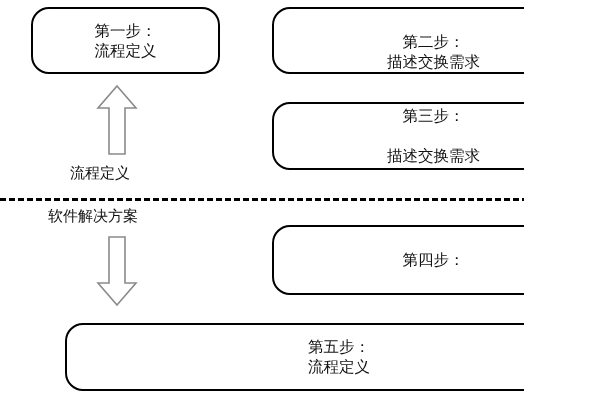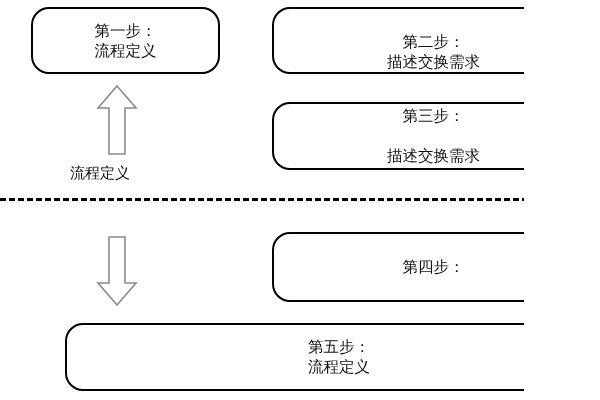--- a/index.html
+++ b/index.html
@@ -72,32 +72,33 @@
   <div class="node-box" id="node-1" style="left: 272px; top: 7px; width: 323px; height: 67px; justify-content: flex-end;">
     <span class="node-line">第二步：</span>
     <span class="node-line">描述交换需求</span>
   </div>
 
   <div class="node-box" id="node-2" style="left: 272px; top: 102px; width: 323px; height: 68px; gap: 20px;">
     <span class="node-line">第三步：</span>
     <span class="node-line">描述交换需求</span>
   </div>
 
-  <div class="node-box" id="node-3" style="left: 272px; top: 232px; width: 323px; height: 70px;">
+  <div class="node-box" id="node-3" style="left: 272px; top: 225px; width: 323px; height: 70px;">
     <span class="node-line">第四步：</span>
   </div>
 
   <div class="node-box" id="node-4" style="left: 65px; top: 323px; width: 548px; height: 68px;">
     <span class="node-line">第五步：</span>
     <span class="node-line">流程定义</span>
   </div>
 
   <div class="divider" id="divider-line" style="top: 198px; border-top-width: 3px; border-top-color: rgb(0, 0, 0);"></div>
 
   <div class="edge-label" id="label-0" style="left: 70px; top: 165px;">流程定义</div>
+  <div class="edge-label" id="label-1" style="left: 48px; top: 208px;">软件解决方案</div>
 
   <svg class="arrow-svg" id="arrow-0" viewBox="0 0 42 72" preserveAspectRatio="none" style="left: 96px; top: 84px; width: 42px; height: 72px;">
     <polygon points="21,2 40,24 29,24 29,70 13,70 13,24 2,24" stroke="#8a8a8a"></polygon>
   </svg>
 
   <svg class="arrow-svg" id="arrow-1" viewBox="0 0 42 72" preserveAspectRatio="none" style="left: 96px; top: 235px; width: 42px; height: 72px;">
     <polygon points="21,70 40,48 29,48 29,2 13,2 13,48 2,48" stroke="#8a8a8a"></polygon>
   </svg>
 
 </div>

